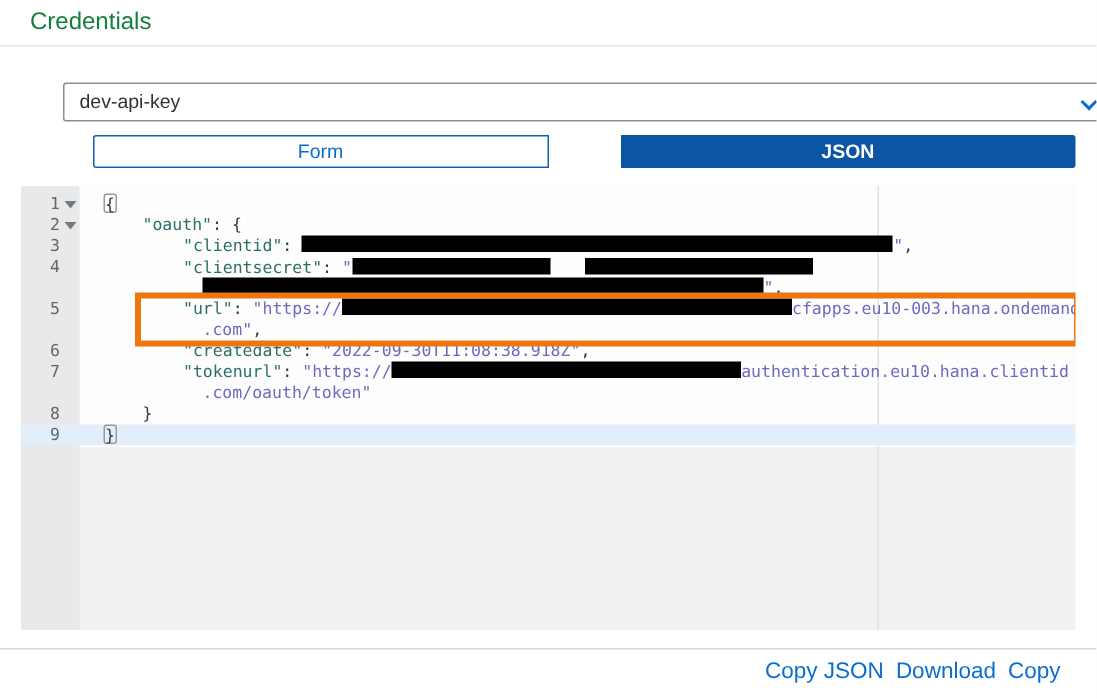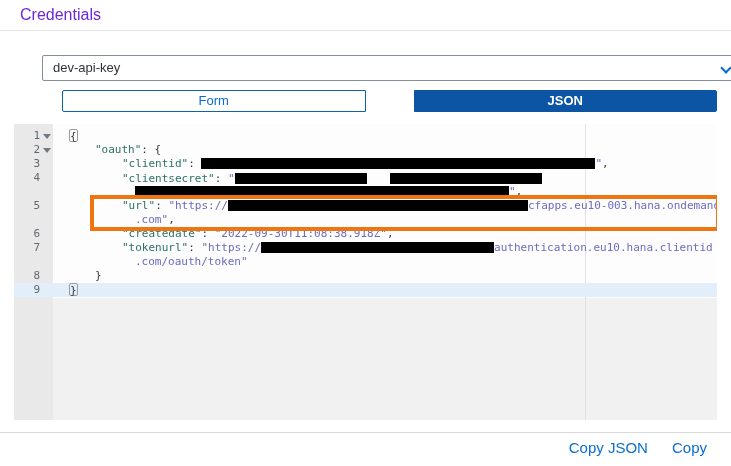--- a/index.html
+++ b/index.html
@@ -3,21 +3,21 @@
 <meta charset="utf-8">
 <style>
   * { margin:0; padding:0; box-sizing:border-box; }
   html,body { width:731px; height:466px; background:#fff; overflow:hidden;
     font-family:"Liberation Sans", sans-serif; }
   .stage { position:relative; width:731px; height:466px; background:#fff; }
 
   
   .hdr { position:absolute; left:0; top:0; width:731px; height:31px;
     border-bottom:1px solid #e4e7e9; }
-  .hdr-title { position:absolute; left:20px; top:6px; font-size:16px; color:#6d28d9; }
+  .hdr-title { position:absolute; left:20px; top:6px; font-size:16px; color:#15803d; }
 
   
   .select { position:absolute; left:14px; top:55px; width:703px; height:26px;
     background:#fff; border:1px solid #848f9a; border-radius:2px; cursor:pointer;margin-left:28px; }
   .select-val { position:absolute; left:10px; top:4px; font-size:13px; color:#2e3338; }
   .chev { position:absolute; right:14px; top:8px; width:8px; height:8px;
     border-right:2px solid #0a6ed1; border-bottom:2px solid #0a6ed1;
     transform:rotate(45deg); }
 
   
@@ -51,21 +51,21 @@
   .bracket { display:inline-block; height:13px; line-height:13px;
     border:1px solid #9a9a9a; border-radius:2px; }
   .redact { display:inline-block; height:11px; background:#000;
     vertical-align:middle; transform:translateY(-1px); }
   .gapseg { display:inline-block; height:11px; }
   .ann-box { position:absolute; left:76px; top:71px; width:630px; height:36px;
     border:4px solid #ee7611; z-index:5; pointer-events:none; }
 
   
   .foot-sep { position:absolute; left:0; top:432px; width:731px; height:1px; background:#d9d9d9; }
-  .foot { position:absolute; right:24px; top:437px; display:flex; gap:24px; }
+  .foot { position:absolute; right:24px; top:437px; display:flex; gap:8px; }
   .foot-btn { font-size:15px; color:#0a6ed1; font-weight:500; cursor:pointer;
     line-height:22px; }
 </style>
 </head>
 <body>
 
 <div class="stage">
 
   <div class="hdr">
     <div class="hdr-title">Credentials</div>
@@ -98,16 +98,17 @@
         <div class="row"><div class="gcell"></div><div class="ccell" style="padding-left: 82px;"><span class="tok-str">.com/oauth/token"</span></div></div>
         <div class="row"><div class="gcell">8</div><div class="ccell" style="padding-left: 42px;"><span class="tok-punc">}</span></div></div>
         <div class="row active"><div class="gcell">9</div><div class="ccell" style="padding-left: 16px;"><span class="tok-punc bracket">}</span></div></div>
       </div>
     <div class="ann-box"></div>
   </div>
 
   <div class="foot-sep"></div>
   <div class="foot">
     <div class="foot-btn">Copy JSON</div>
+    <div class="foot-btn">Download</div>
     <div class="foot-btn">Copy</div>
   </div>
 
 </div>
 
 </body></html>

